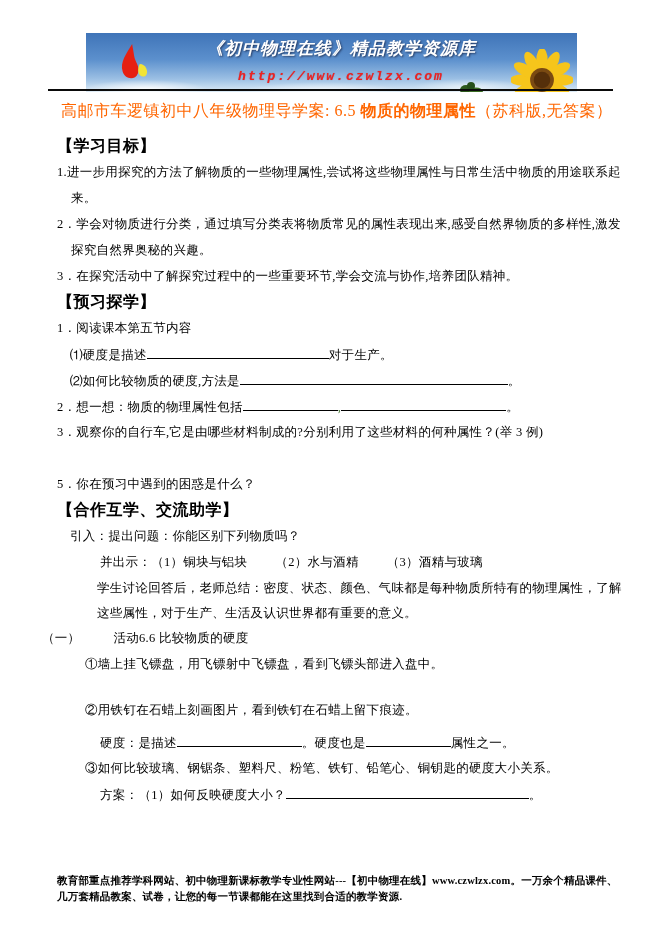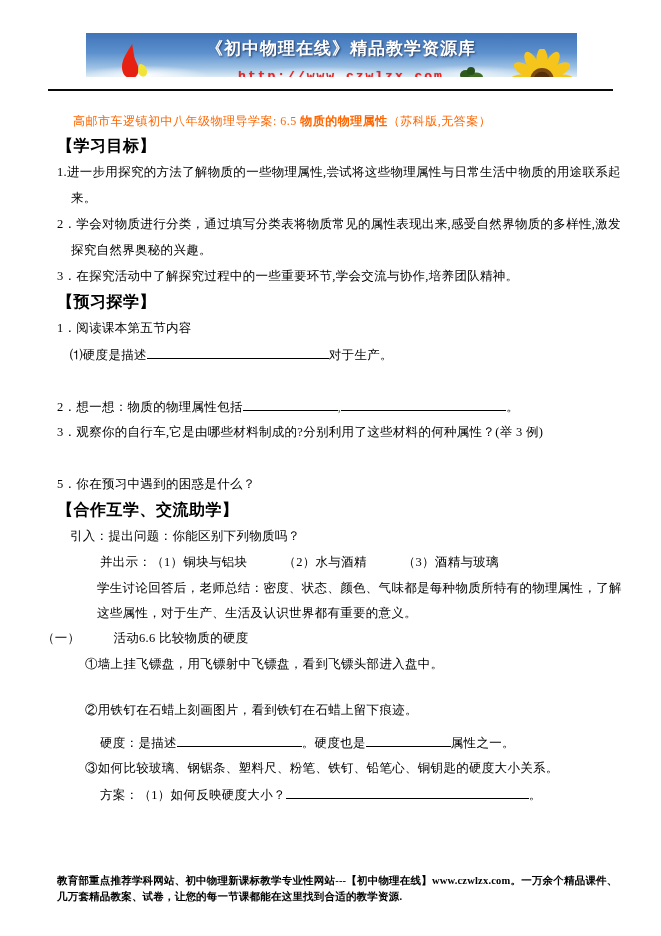--- a/index.html
+++ b/index.html
@@ -1,49 +1,50 @@
 <!DOCTYPE html>
 <html><head>
 <meta charset="utf-8">
 <style>
   html,body{margin:0;padding:0;}
   body{background:#ffffff;font-family:"Liberation Serif","DejaVu Serif",serif;color:#000;}
   .page{position:relative;width:661px;height:936px;background:#fff;overflow:hidden;}
 
   
   .banner{
-    position:absolute;left:86px;top:33px;width:491px;height:44px;overflow:hidden;
+    position:absolute;left:86px;top:33px;width:491px;height:59px;overflow:hidden;
     background:
       radial-gradient(ellipse 90px 14px at 12% 96%, rgba(255,255,255,.95), rgba(255,255,255,0) 70%),
       radial-gradient(ellipse 120px 16px at 48% 102%, rgba(255,255,255,.85), rgba(255,255,255,0) 70%),
       radial-gradient(ellipse 80px 12px at 78% 92%, rgba(255,255,255,.6), rgba(255,255,255,0) 70%),
       linear-gradient(#3f74b8 0%, #5c90cd 45%, #9cc0e4 78%, #dcebf6 100%);
+    font-style: italic;
   }
   .logo{position:absolute;left:30px;top:10px;}
   .banner-text{position:absolute;left:95px;top:4px;width:320px;text-align:center;
     font-family:"Liberation Sans","DejaVu Sans",sans-serif;}
   .banner-title{color:#ffffff;font-weight:bold;font-size:17px;letter-spacing:1px;
     text-shadow:1px 1px 2px rgba(20,30,60,.75);white-space:nowrap;}
   .banner-url{color:#ee2222;font-weight:bold;font-size:13px;letter-spacing:2px;margin-top:9px;
     font-family:"Liberation Mono","DejaVu Sans Mono",monospace;text-shadow:0 0 1px rgba(120,0,0,.4);}
   .sunflower{position:absolute;right:4px;top:16px;}
   .plant{position:absolute;right:92px;bottom:-4px;}
 
   .rule{position:absolute;left:48px;top:89px;width:565px;height:2px;background:#0a0a0a;}
 
   
-  .doc-title{position:absolute;left:57px;top:97px;margin:16px;font-size:12px;font-weight:normal;
+  .doc-title{position:absolute;left:57px;top:97px;margin:4px;font-size:16px;font-weight:normal;
     color:#FF6600;white-space:nowrap;letter-spacing:.5px;text-align:center;}
   .doc-title b{font-weight:bold;}
 
   .ln{position:absolute;margin:0;font-size:12.5px;line-height:16px;white-space:nowrap;letter-spacing:.3px;}
   .hd{font-weight:bold;font-size:16px;letter-spacing:.5px;}
   .bold{font-weight:normal;margin-left:33px;}
   .blank{display:inline-block;border-bottom:1px solid #000;height:12px;vertical-align:baseline;}
-  .gap{margin-left:36px;}
+  .gap{margin-left:28px;}
   .green-mark{color:#4a7a3a;}
 
   .footer{position:absolute;left:57px;font-size:10.5px;font-weight:bold;line-height:14px;white-space:nowrap;letter-spacing:.2px;}
 </style>
 </head>
 <body>
 
 <div class="page">
 
   <div class="banner">
@@ -87,20 +88,21 @@
   <p class="ln hd" style="left:57px;top:138px">【学习目标】</p>
   <p class="ln" style="left:57px;top:164px">1.进一步用探究的方法了解物质的一些物理属性,尝试将这些物理属性与日常生活中物质的用途联系起</p>
   <p class="ln" style="left:71px;top:190px">来。</p>
   <p class="ln" style="left:57px;top:216px">2．学会对物质进行分类，通过填写分类表将物质常见的属性表现出来,感受自然界物质的多样性,激发</p>
   <p class="ln" style="left:71px;top:242px">探究自然界奥秘的兴趣。</p>
   <p class="ln" style="left:57px;top:268px">3．在探究活动中了解探究过程中的一些重要环节,学会交流与协作,培养团队精神。</p>
 
   <p class="ln hd" style="left:57px;top:294px">【预习探学】</p>
   <p class="ln" style="left:57px;top:320px">1．阅读课本第五节内容</p>
   <p class="ln" style="left:70px;top:346px"><span>⑴硬度是描述</span><span class="blank" style="width:182px"></span><span>对于生产。</span></p>
+  <p class="ln" style="left:70px;top:372px"><span>⑵如何比较物质的硬度,方法是</span><span class="blank" style="width:268px"></span><span>。</span></p>
   <p class="ln" style="left:57px;top:398px"><span>2．想一想：物质的物理属性包括</span><span class="blank" style="width:95px"></span><span class="green-mark">,</span><span class="blank" style="width:165px"></span><span>。</span></p>
   <p class="ln" style="left:57px;top:424px">3．观察你的自行车,它是由哪些材料制成的?分别利用了这些材料的何种属性？(举 3 例)</p>
   <p class="ln" style="left:57px;top:476px">5．你在预习中遇到的困惑是什么？</p>
 
   <p class="ln hd" style="left:57px;top:502px">【合作互学、交流助学】</p>
   <p class="ln" style="left:70px;top:528px">引入：提出问题：你能区别下列物质吗？</p>
   <p class="ln" style="left:100px;top:554px"><span>并出示：（1）铜块与铝块</span><span class="gap">（2）水与酒精</span><span class="gap">（3）酒精与玻璃</span></p>
   <p class="ln" style="left:97px;top:580px">学生讨论回答后，老师总结：密度、状态、颜色、气味都是每种物质所特有的物理属性，了解</p>
   <p class="ln" style="left:97px;top:605px">这些属性，对于生产、生活及认识世界都有重要的意义。</p>
 

